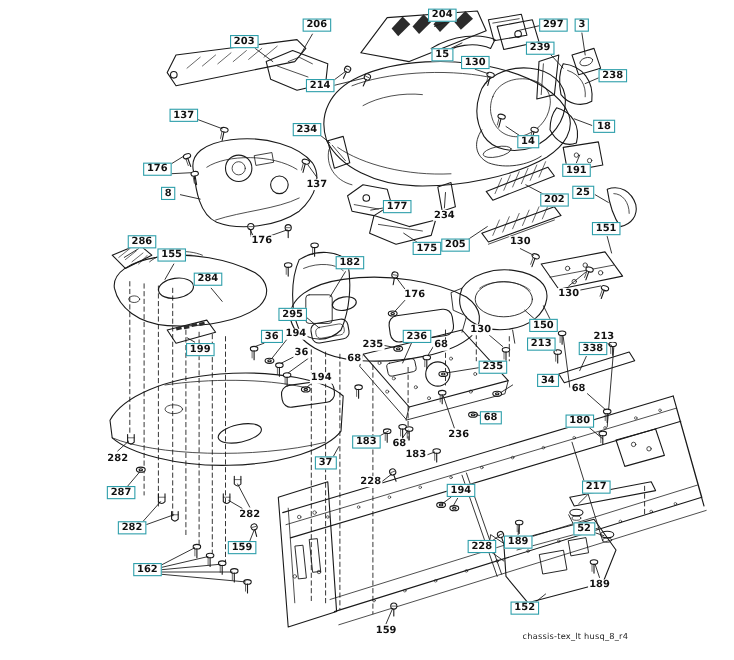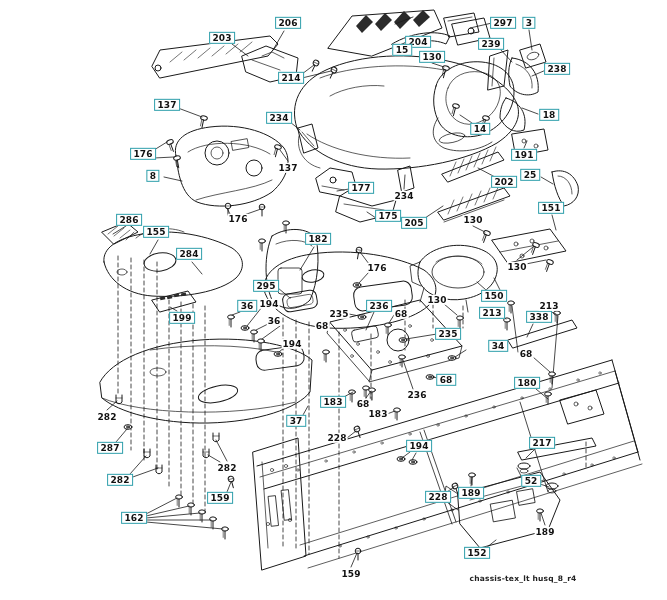--- a/index.html
+++ b/index.html
@@ -459,21 +459,21 @@
     <line x1="545" y1="525" x2="541" y2="513"></line>
     <line x1="486" y1="548" x2="496" y2="540"></line>
     <line x1="351" y1="567" x2="357" y2="553"></line>
   </g>
 </svg>
 
 <div id="labels">
       <div class="label boxed" style="left: 222px; top: 38px;">203</div>
       <div class="label boxed" style="left: 288px; top: 23px;">206</div>
       <div class="label boxed" style="left: 291px; top: 78px;">214</div>
-      <div class="label boxed" style="left: 418px; top: 14px; margin-top: 28px;">204</div>
+      <div class="label boxed" style="left: 402px; top: 14px;">204</div>
       <div class="label boxed" style="left: 402px; top: 50px;">15</div>
       <div class="label boxed" style="left: 503px; top: 23px;">297</div>
       <div class="label boxed" style="left: 529px; top: 23px;">3</div>
       <div class="label boxed" style="left: 491px; top: 44px;">239</div>
       <div class="label boxed" style="left: 432px; top: 57px;">130</div>
       <div class="label boxed" style="left: 557px; top: 69px;">238</div>
       <div class="label boxed" style="left: 549px; top: 115px;">18</div>
       <div class="label boxed" style="left: 480px; top: 129px;">14</div>
       <div class="label boxed" style="left: 524px; top: 155px;">191</div>
       <div class="label boxed" style="left: 530px; top: 175px;">25</div>
@@ -484,21 +484,21 @@
       <div class="label boxed" style="left: 153px; top: 176px;">8</div>
       <div class="label boxed" style="left: 279px; top: 118px;">234</div>
       <div class="label boxed" style="left: 129px; top: 220px;">286</div>
       <div class="label boxed" style="left: 156px; top: 232px;">155</div>
       <div class="label boxed" style="left: 189px; top: 254px;">284</div>
       <div class="label boxed" style="left: 318px; top: 239px;">182</div>
       <div class="label boxed" style="left: 266px; top: 286px;">295</div>
       <div class="label boxed" style="left: 182px; top: 318px;">199</div>
       <div class="label boxed" style="left: 247px; top: 306px;">36</div>
       <div class="label boxed" style="left: 361px; top: 188px;">177</div>
-      <div class="label boxed" style="left: 388px; top: 216px;">175</div>
+      <div class="label boxed" style="left: 388px; top: 226px;">175</div>
       <div class="label boxed" style="left: 414px; top: 223px; text-align: center;">205</div>
       <div class="label boxed" style="left: 494px; top: 296px;">150</div>
       <div class="label boxed" style="left: 492px; top: 313px;">213</div>
       <div class="label boxed" style="left: 539px; top: 317px;">338</div>
       <div class="label boxed" style="left: 379px; top: 306px;">236</div>
       <div class="label boxed" style="left: 448px; top: 334px;">235</div>
       <div class="label boxed" style="left: 474px; top: 346px; margin-left: 24px;">34</div>
       <div class="label boxed" style="left: 446px; top: 380px;">68</div>
       <div class="label boxed" style="left: 527px; top: 383px;">180</div>
       <div class="label boxed" style="left: 333px; top: 402px;">183</div>
@@ -531,15 +531,15 @@
       <div class="label" style="left: 378px; top: 414px;">183</div>
       <div class="label" style="left: 549px; top: 306px;">213</div>
       <div class="label" style="left: 526px; top: 354px;">68</div>
       <div class="label" style="left: 337px; top: 438px;">228</div>
       <div class="label" style="left: 107px; top: 417px;">282</div>
       <div class="label" style="left: 227px; top: 468px;">282</div>
       <div class="label" style="left: 545px; top: 532px;">189</div>
       <div class="label" style="left: 351px; top: 574px;">159</div>
     </div>
 
-<div id="caption" style="left: 523px; top: 578px; font-weight: bold;">chassis-tex_lt husq_8_r4</div>
+<div id="caption" style="left: 523px; top: 578px;">chassis-tex_lt husq_8_r4</div>
 
 </div>
 
 </body></html>

